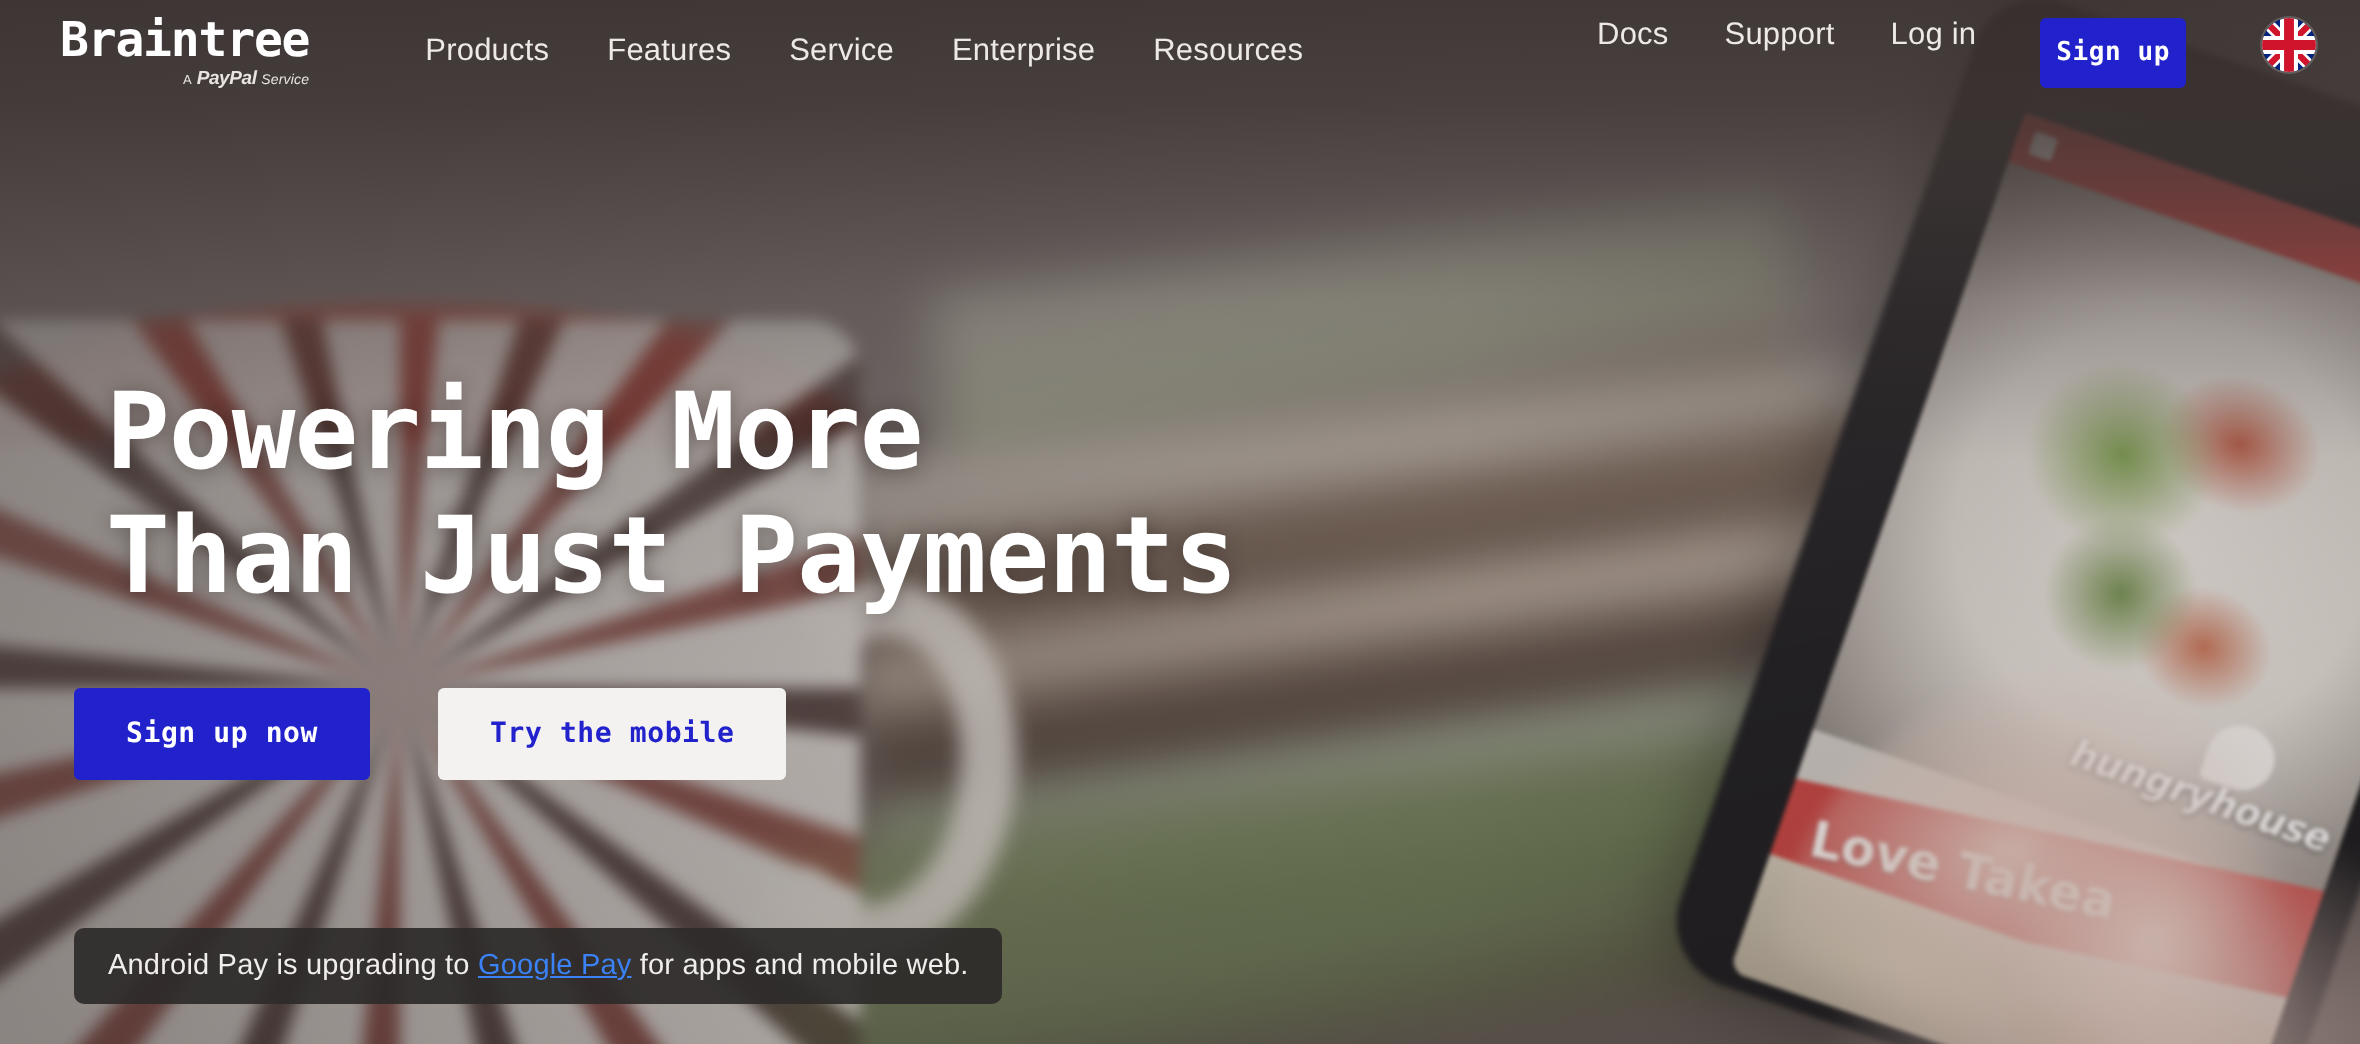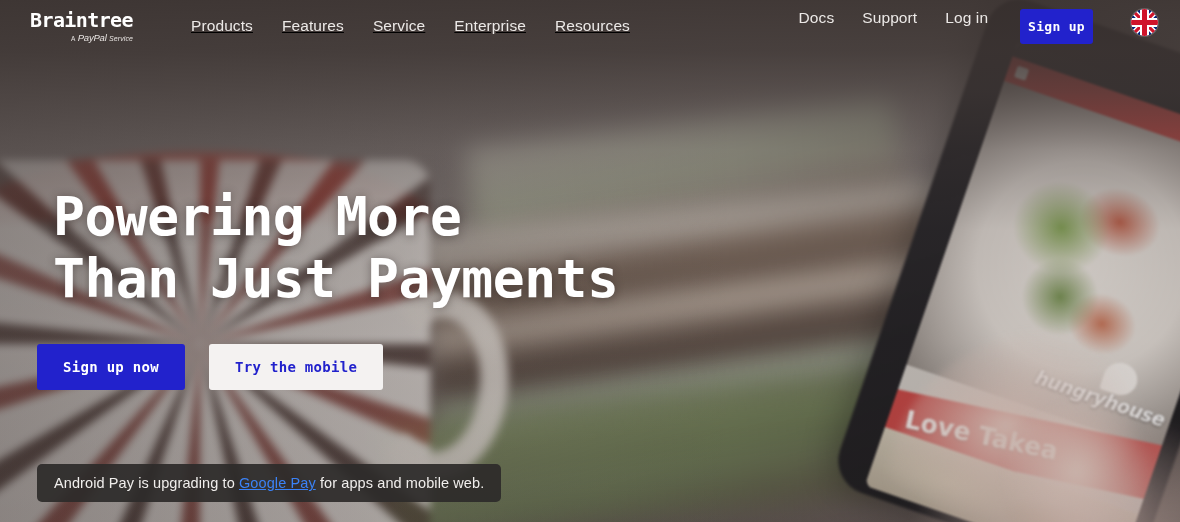--- a/index.html
+++ b/index.html
@@ -181,33 +181,33 @@
   
   .navbar {
     position:absolute; left:0; top:0; right:0; height:52px;
     display:flex; align-items:center;
     padding:0 22px 0 30px;
     z-index:20;
   }
   .logo { display:flex; flex-direction:column; align-items:flex-start; line-height:1; cursor:pointer; }
   .logo-word {
     font-family:"DejaVu Sans Mono", monospace;
-    font-size:20px; font-weight:700; color:#fff;
+    font-size:24px; font-weight:700; color:#fff;
     letter-spacing:-.6px;
   }
   .logo-sub {
     align-self:flex-end;
     margin-top:3px; font-size:8px; color:#e8e4e2;
     letter-spacing:.1px; white-space:nowrap;
   }
-  .logo-sub .pp { font-weight:400; font-style:italic; font-size:9.5px; letter-spacing:-.2px; }
+  .logo-sub .pp { font-weight:700; font-style:italic; font-size:9.5px; letter-spacing:-.2px; }
   .logo-sub .a { font-size:6.5px; }
   .logo-sub .sv { font-style:italic; font-size:7px; }
 
-  .nav-left { display:flex; align-items:flex-start; gap:29px; margin-left:58px;text-decoration:underline; }
+  .nav-left { display:flex; align-items:flex-start; gap:29px; margin-left:58px; }
   .nav-right { display:flex; align-items:flex-start; gap:28px; margin-left:auto; }
   .nav-link {
     font-size:15.5px; color:#ece9e7; text-decoration:none;
     white-space:nowrap; cursor:pointer; letter-spacing:.1px;
   }
   .nav-signup {
     background:#2222cc; color:#fff;
     font-family:"DejaVu Sans Mono", monospace;
     font-size:13px; font-weight:700;
     padding:10px 8px; border:none; border-radius:3px;
@@ -227,21 +227,21 @@
   }
   .hero-title {
     font-family:"DejaVu Sans Mono", monospace;
     font-size:53px; line-height:62px;
     font-weight:700; color:#ffffff;
     letter-spacing:-.5px;
     text-shadow:0 1px 10px rgba(40,30,28,.45);
     white-space:pre-line;
     margin-left:16px;
   }
-  .hero-buttons { display:flex; gap:24px; margin-top:34px; }
+  .hero-buttons { display:flex; gap:34px; margin-top:34px; }
   .btn {
     font-family:"DejaVu Sans Mono", monospace;
     font-size:14px; font-weight:700;
     border:none; border-radius:3px;
     padding:15px 26px; cursor:pointer;
     letter-spacing:.3px; white-space:nowrap;
   }
   .btn-primary { background:#2222cc; color:#ffffff; }
   .btn-secondary { background:#f4f2f1; color:#2222cc; }
 

